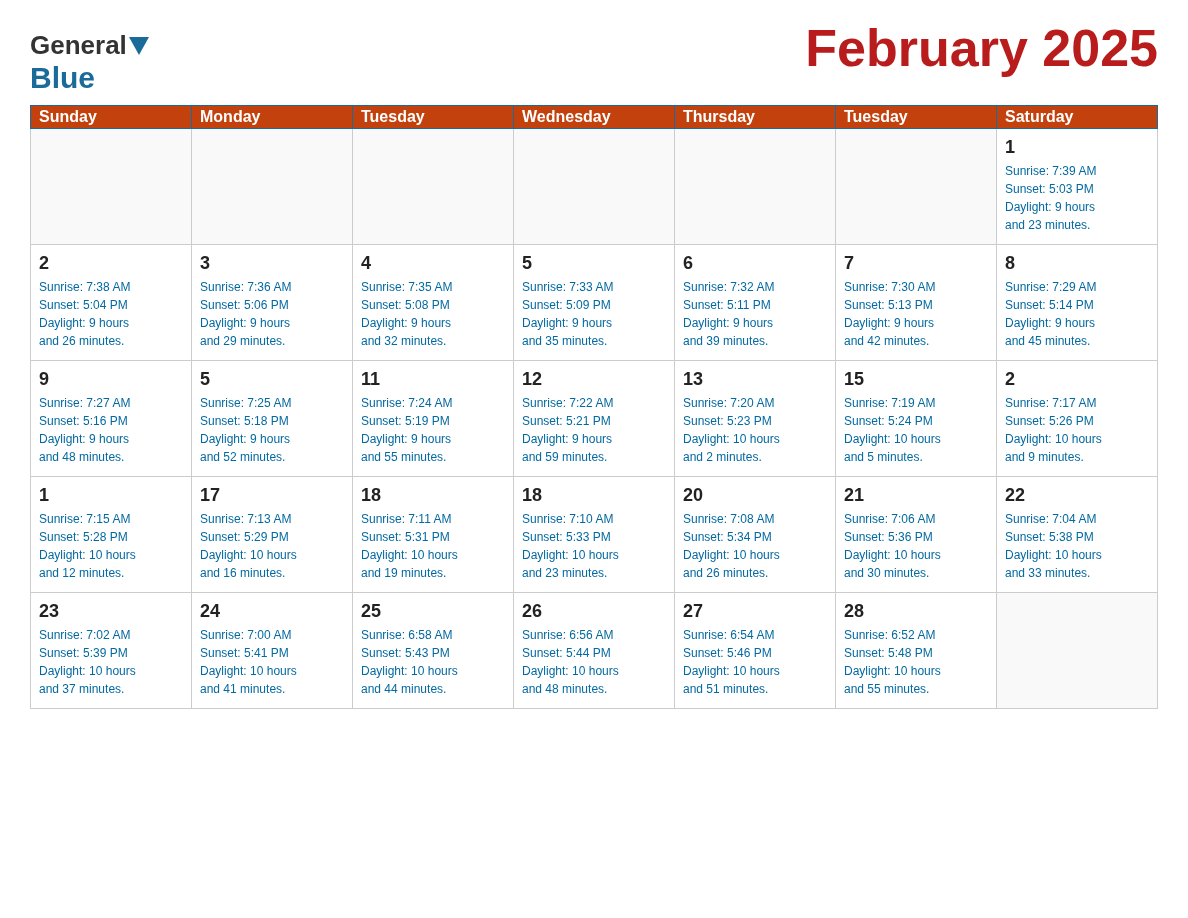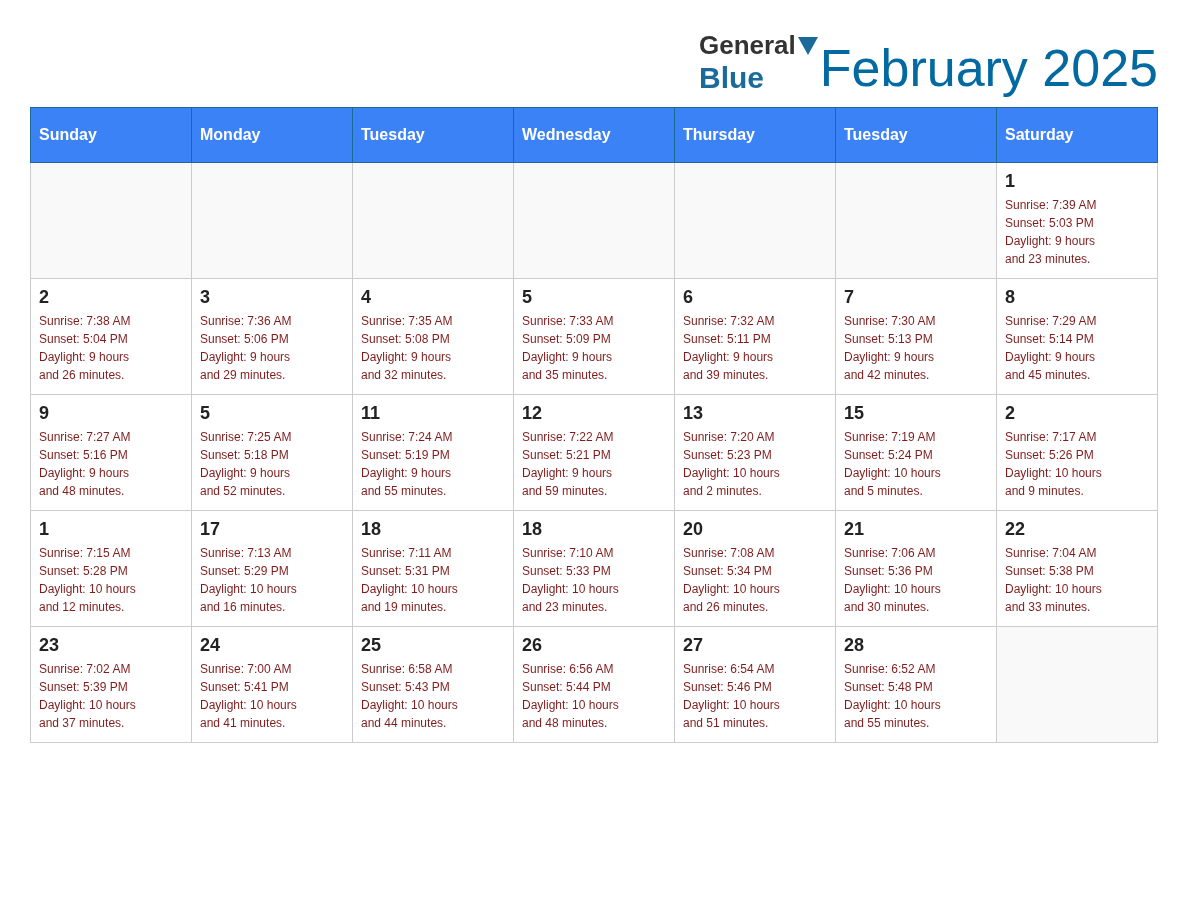--- a/index.html
+++ b/index.html
@@ -5,21 +5,21 @@
     * { box-sizing: border-box; margin: 0; padding: 0; }
     body {
       font-family: Arial, sans-serif;
       background: #fff;
       padding: 20px 30px;
       width: 1188px;
       min-height: 918px;
     }
     .header {
       display: flex;
-      justify-content: flex-end;
+      justify-content: space-between;
       align-items: flex-start;
       margin-bottom: 10px;
     }
     .logo {
       display: flex;
       flex-direction: column;
       align-items: flex-start;
       padding-top: 10px;
     }
     .logo-text {
@@ -39,61 +39,60 @@
       border-top: 18px solid #1a6b9a;
       margin: 0 2px;
       vertical-align: middle;
     }
     .logo-blue { color: #1a6b9a; font-size: 30px; font-weight: bold; }
     .title-section {
       text-align: right;
     }
     .month-title {
       font-size: 52px;
-      font-weight: normal;
-      color: #0369a1;
+      font-weight: bold;
+      color: #b91c1c;
       line-height: 1.1;
-      margin-top: 20px;
     }
     .location {
       font-size: 20px;
       color: #444;
       margin-top: 4px;
     }
     .calendar {
       width: 100%;
       border-collapse: collapse;
       margin-top: 10px;
     }
     .calendar th {
-      background-color: #3b82f6;
+      background-color: #c2410c;
       color: #fff;
       font-size: 16px;
       font-weight: bold;
-      padding: 18px 8px;
+      padding: 2px 8px;
       text-align: left;
       border: 1px solid #1a6b9a;
     }
     .calendar td {
       border: 1px solid #ccc;
       vertical-align: top;
       padding: 8px 8px 10px 8px;
       width: 14.28%;
       min-height: 110px;
     }
     .day-number {
       font-size: 18px;
       font-weight: bold;
       color: #222;
       display: block;
       margin-bottom: 4px;
     }
     .day-info {
       font-size: 12px;
-      color: #7f1d1d;
+      color: #0369a1;
       line-height: 1.5;
     }
     .empty-cell {
       background: #f9f9f9;
     }
     tr.week-row td {
       height: 110px;
     }
   </style>
 </head>

